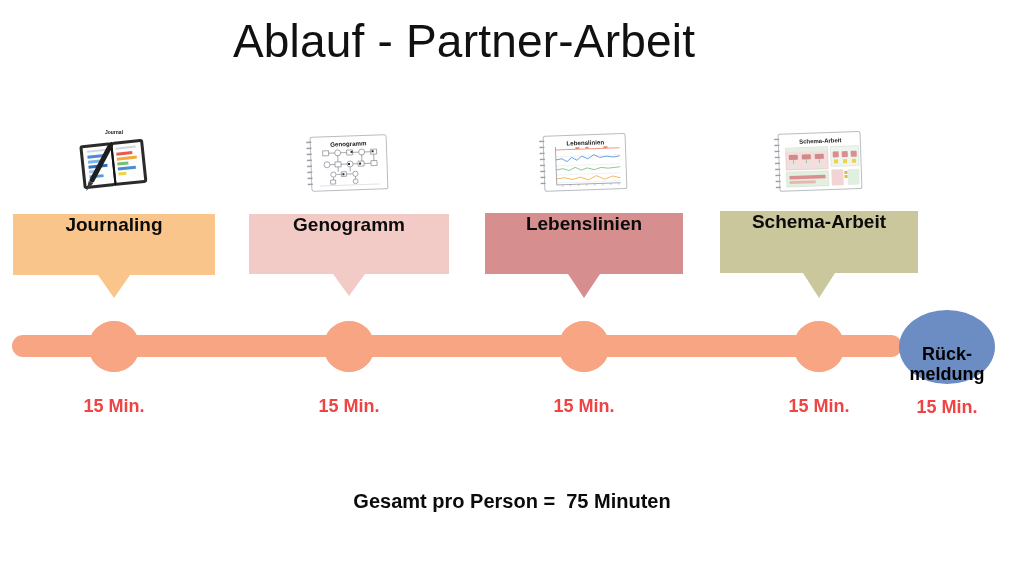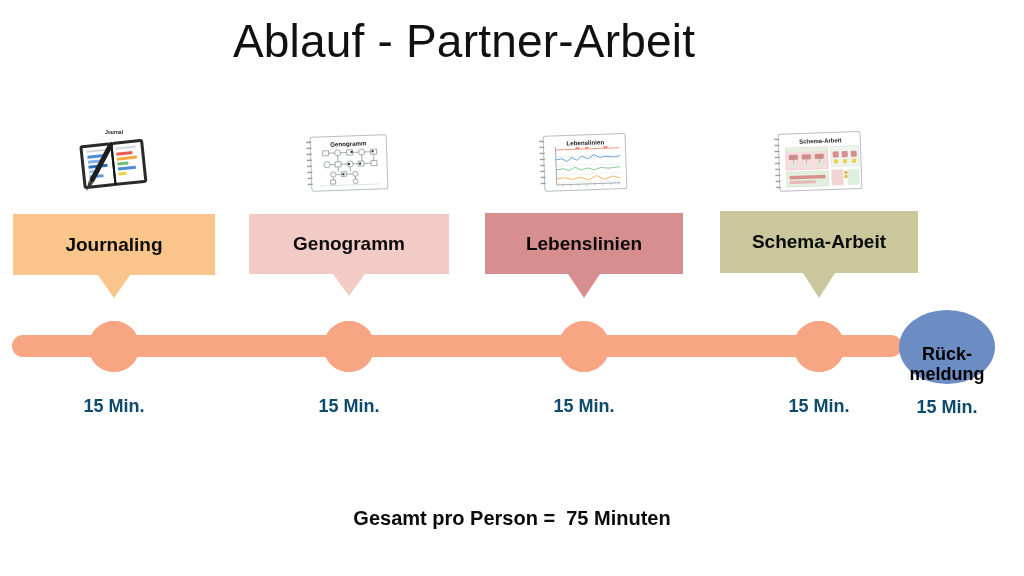--- a/index.html
+++ b/index.html
@@ -55,21 +55,21 @@
     transform: translateX(-50%);
     box-sizing: border-box;
     display: flex;
     align-items: center;
     justify-content: center;
   }
   .callout-body {
     width: 100%;
     height: 100%;
     display: flex;
-    align-items: center;
+    align-items: flex-start;
     justify-content: center;
   }
   .callout-label {
     font-size: 19px;
     font-weight: bold;
     color: #0b0b0b;
     text-align: center;
     line-height: 1.15;
     white-space: nowrap;
   }
@@ -121,32 +121,32 @@
     color: #000000;
     text-align: center;
     line-height: 1.08;
   }
   .duration {
     position: absolute;
     top: 396px;
     transform: translateX(-50%);
     font-size: 18px;
     font-weight: bold;
-    color: #0c4a6e;
+    color: #ef4444;
     white-space: nowrap;
   }
   .duration.end {
     top: 397px;
   }
 
   
   .footer-total {
     position: absolute;
     left: 0;
-    top: 507px;
+    top: 490px;
     width: 1024px;
     text-align: center;
     font-size: 20px;
     font-weight: bold;
     color: #0b0b0b;
     white-space: pre;
   }
 </style>
 </head>
 <body>

